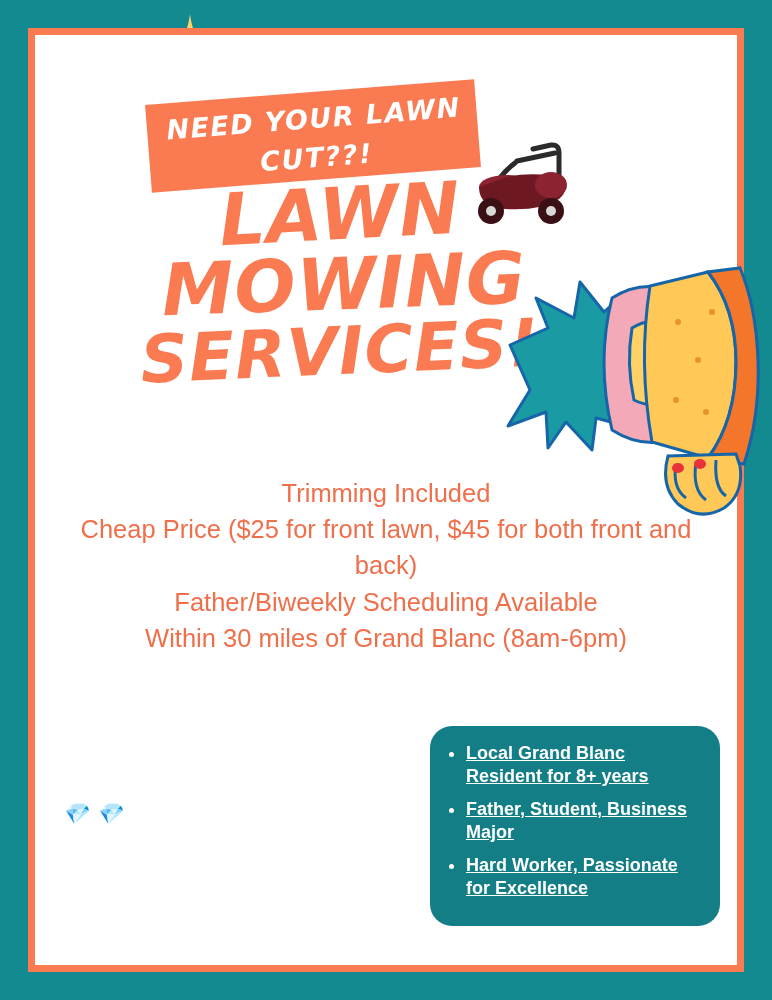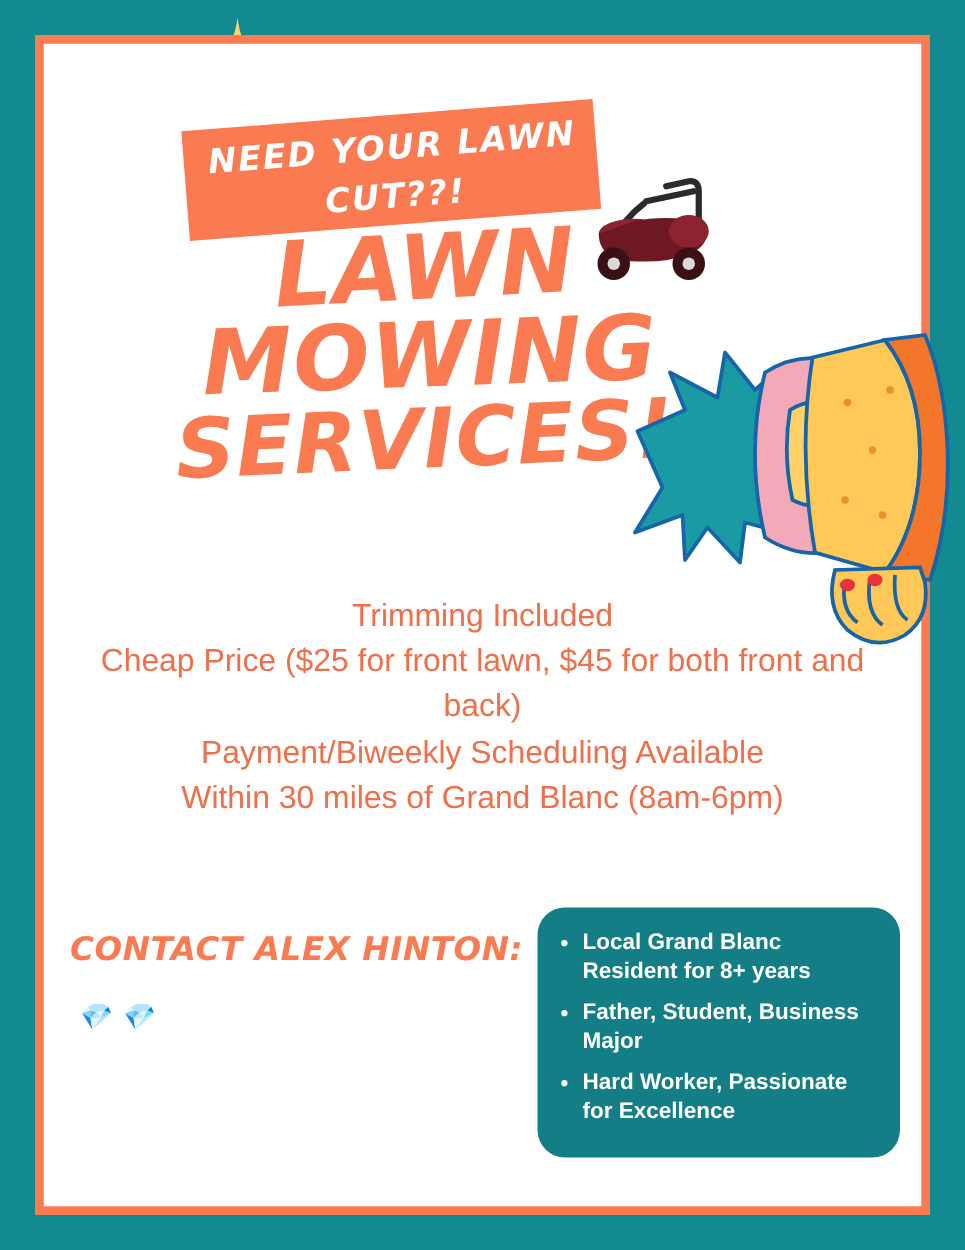--- a/index.html
+++ b/index.html
@@ -162,20 +162,21 @@
     box-sizing: border-box;
     padding: 16px 14px 10px 14px;
   }
   .bio-card ul {
     margin: 0;
     padding-left: 22px;
     font-family: "Liberation Sans", sans-serif;
     font-weight: bold;
     font-size: 18px;
     line-height: 1.28;
+    text-decoration: underline;
   }
   .bio-card li { margin-bottom: 10px; }
 </style>
 </head>
 <body>
 
 <div class="poster">
 
   <svg class="star" style="left:165px;top:14px;" width="50" height="60" viewBox="0 0 50 60">
       <path d="M25 0 C28 22 34 28 50 30 C34 32 28 38 25 60 C22 38 16 32 0 30 C16 28 22 22 25 0 Z" fill="#ffd166"></path>
@@ -238,25 +239,24 @@
     <path d="M176 214 Q172 238 186 248" stroke="#1565a8" stroke-width="3" fill="none"></path>
     <path d="M196 212 Q192 240 206 250" stroke="#1565a8" stroke-width="3" fill="none"></path>
     <path d="M216 210 Q214 238 226 246" stroke="#1565a8" stroke-width="3" fill="none"></path>
     <ellipse cx="178" cy="218" rx="6" ry="5" fill="#e8333b"></ellipse>
     <ellipse cx="200" cy="214" rx="6" ry="5" fill="#e8333b"></ellipse>
   </svg>
 
   <div class="services">
     <div>Trimming Included</div>
     <div>Cheap Price ($25 for front lawn, $45 for both front and back)</div>
-    <div>Payment/Biweekly Scheduling Available</div>
+    <div>Father/Biweekly Scheduling Available</div>
     <div>Within 30 miles of Grand Blanc (8am-6pm)</div>
   </div>
 
-  <div class="contact-name">CONTACT ALEX HINTON:</div>
   <div class="contact-nick">
     <span class="gem">💎</span>
     <span class="gem">💎</span>
   </div>
   <div class="contact-phone">810-221-5131</div>
 
   <div class="bio-card">
     <ul>
       <li>Local Grand Blanc Resident for 8+ years</li>
       <li>Father, Student, Business Major</li>

